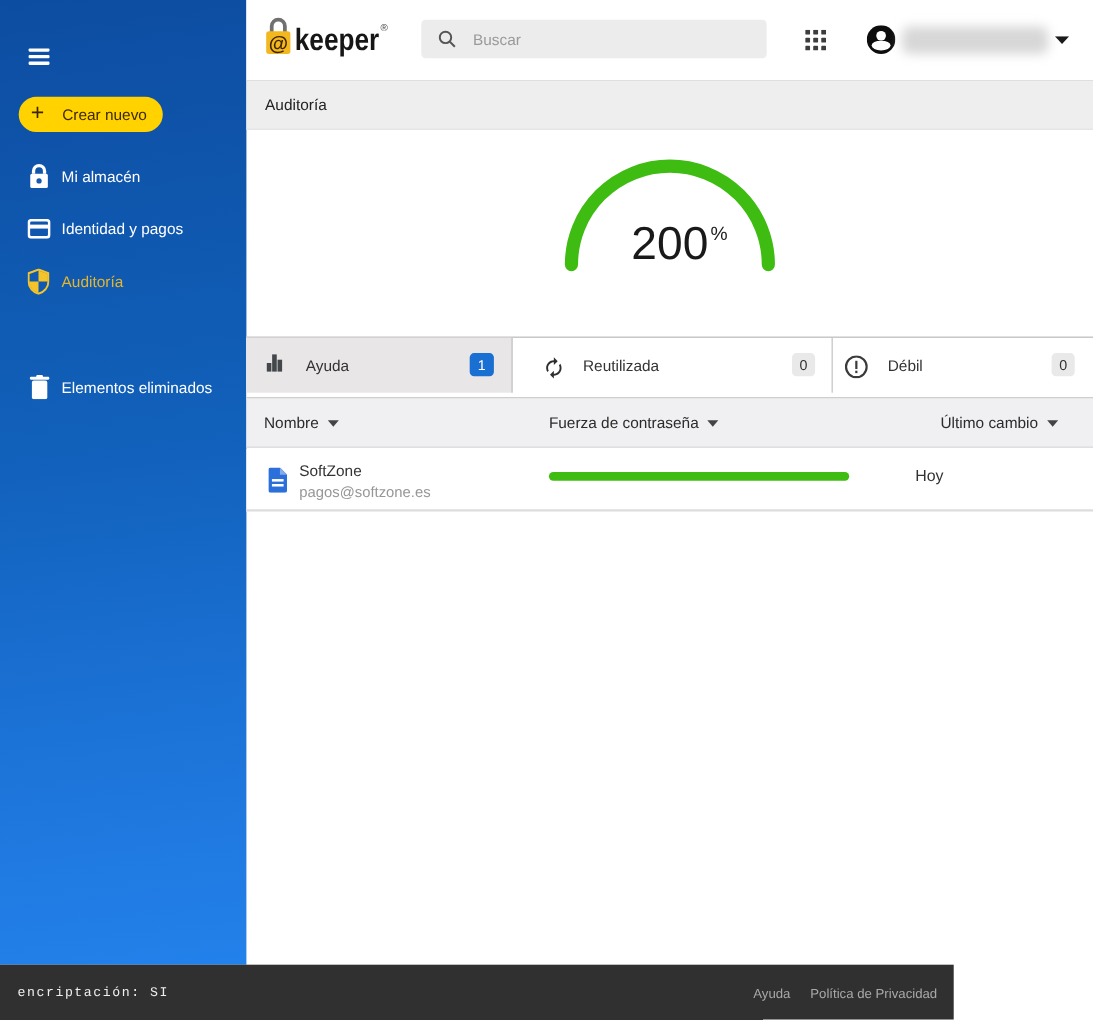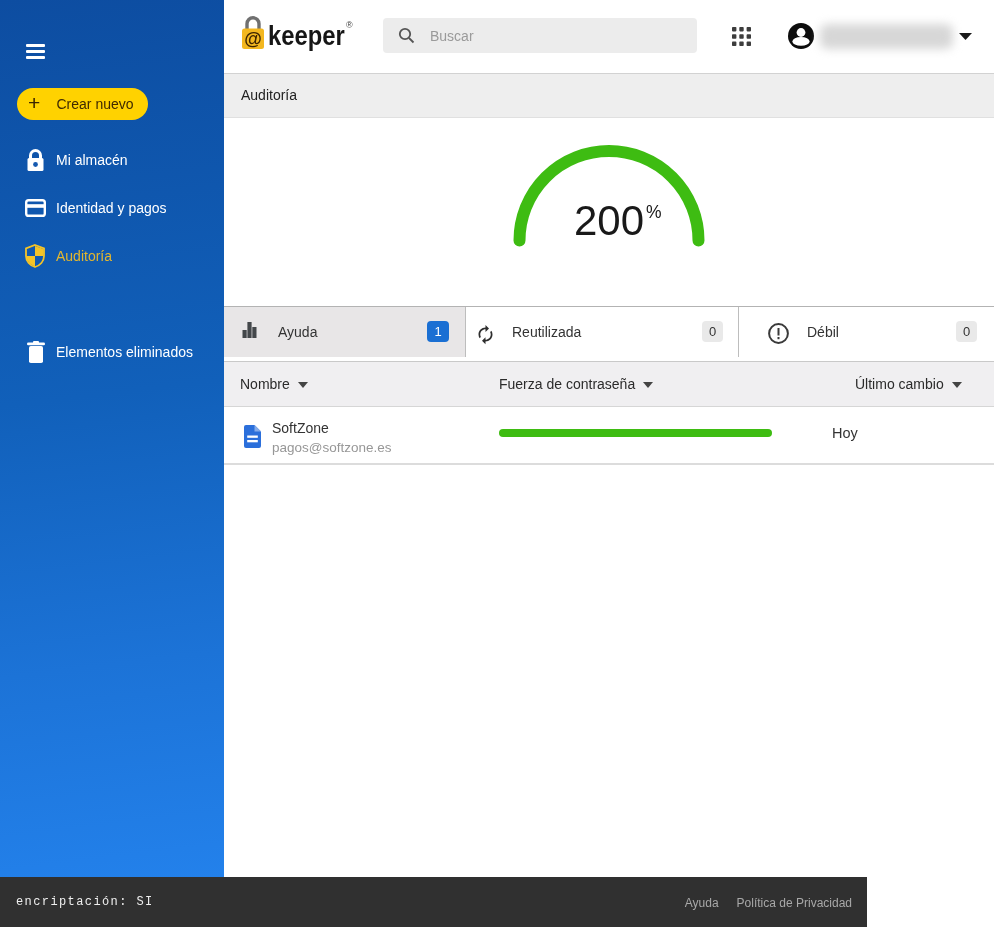--- a/index.html
+++ b/index.html
@@ -38,21 +38,21 @@
   
   #g100 { left:539px; top:197px; width:140px; text-align:center; font-size:42px; color:#191919; }
   #gpct { left:646px; top:202px; font-size:17.5px; color:#191919; }
   #gfuerte { left:500px; top:263px; width:216px; text-align:center; font-size:15.5px; color:#222; }
 
   
   #tabrow { left:224px; top:306px; width:770px; height:57px; background:#fff;
     border-top:1px solid #b3b3b3; border-bottom:2px solid #c9c9c9; }
   .tab { position:absolute; top:0; height:50px; }
   #tab1 { left:0; width:242px; background:#e8e6e7; border-right:1px solid #bdbdbd; }
-  #tab2 { left:232px; width:283px; border-right:1px solid #bdbdbd; }
+  #tab2 { left:250px; width:283px; border-right:1px solid #bdbdbd; }
   #tab3 { left:526px; width:244px; }
   .tab .tlabel { position:absolute; top:50%; transform:translateY(-50%); font-size:14px; color:#333; }
   .badge { position:absolute; top:14px; width:22px; height:21px; border-radius:4px;
     font-size:13px; text-align:center; line-height:21px; }
   .badge.blue { background:#1a6fd3; color:#fff; }
   .badge.gray { background:#e9e9e9; color:#333; }
 
   
   #thead { left:224px; top:362px; width:770px; height:45px; background:#f0eff1;
     border-bottom:1px solid #d6d6d6;text-align:center; }

